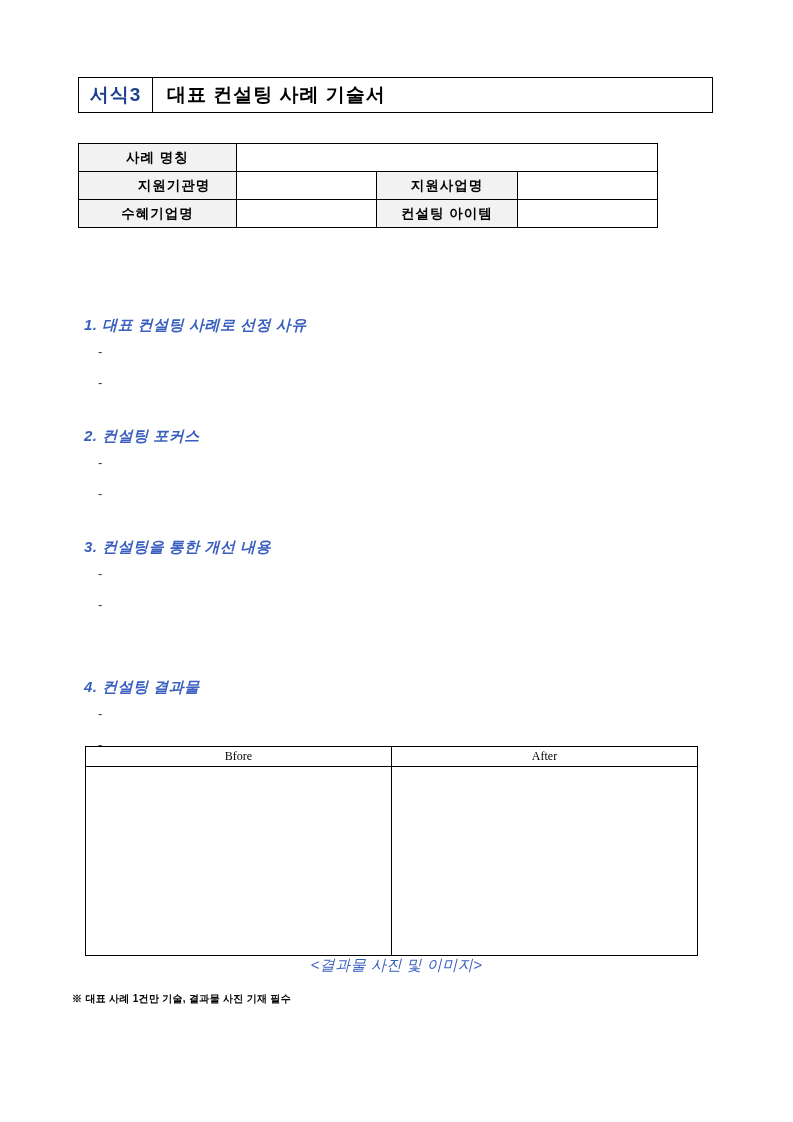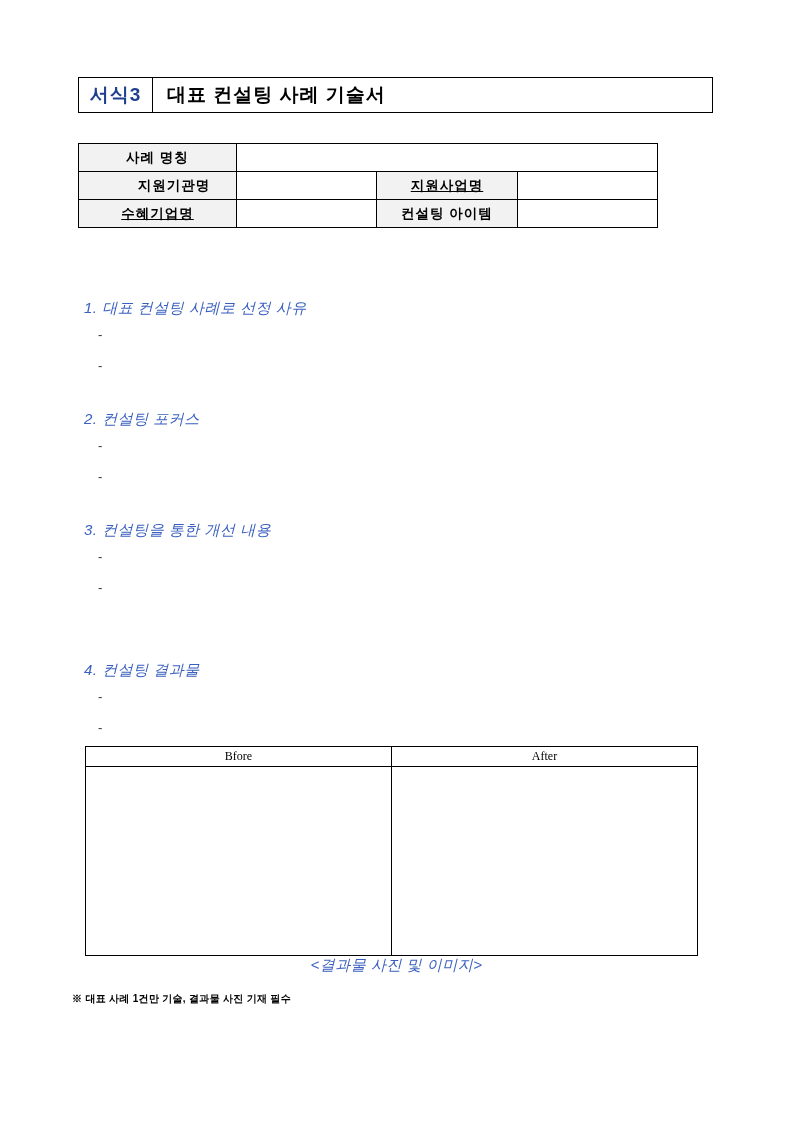--- a/index.html
+++ b/index.html
@@ -86,24 +86,25 @@
   }
 
   
   .section {
     position: absolute;
     left: 84px;
   }
   .section-title {
     font-size: 15px;
     font-style: italic;
-    font-weight: normal;
+    font-weight: bold;
     color: #3a5fbf;
     letter-spacing: 0.5px;
     white-space: nowrap;
+    margin-top: 17px;
   }
   .bullet {
     font-size: 13px;
     color: #333;
     margin-left: 14px;
     margin-top: 10px;
     line-height: 1;
   }
   .bullet-2 {
     margin-top: 18px;
@@ -165,25 +166,25 @@
 
   <table class="info-table">
     <tbody>
         <tr>
       <td class="label" style="width:158px;">사례 명칭</td>
       <td class="value" colspan="3"></td>
     </tr>
     <tr>
       <td class="label" style="width:158px;padding-left:39px;">지원기관명</td>
       <td class="value" style="width:158px;"></td>
-      <td class="label" style="width:156px;text-decoration:underline;">지원사업명</td>
+      <td class="label" style="width:156px;">지원사업명</td>
       <td class="value"></td>
     </tr>
     <tr>
-      <td class="label" style="width:158px;text-decoration:underline;">수혜기업명</td>
+      <td class="label" style="width:158px;">수혜기업명</td>
       <td class="value" style="width:158px;"></td>
       <td class="label" style="width:156px;">컨설팅 아이템</td>
       <td class="value"></td>
     </tr>
   </tbody>
     </table>
 
   <div class="section" style="top:299px;">
     <div class="section-title">1. 대표 컨설팅 사례로 선정 사유</div>
     <div class="bullet">-</div>

